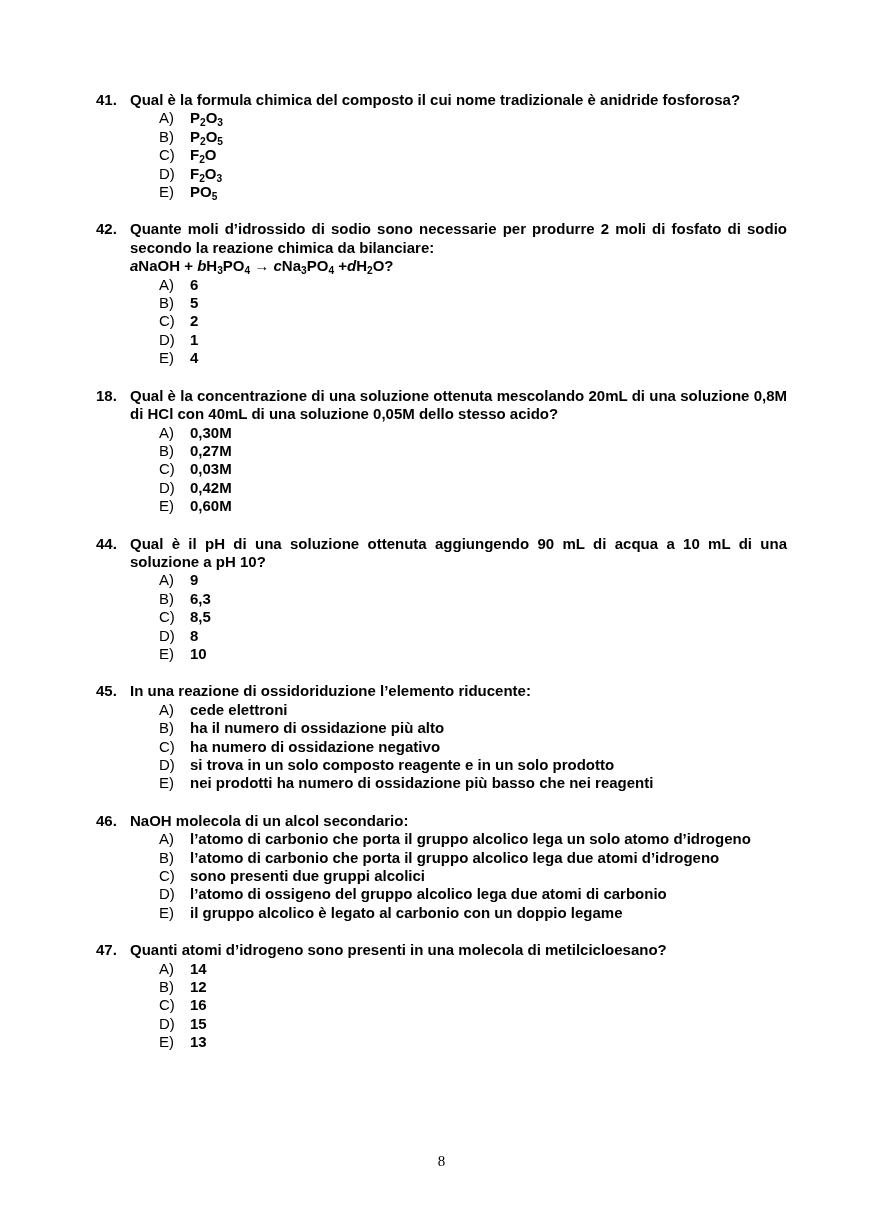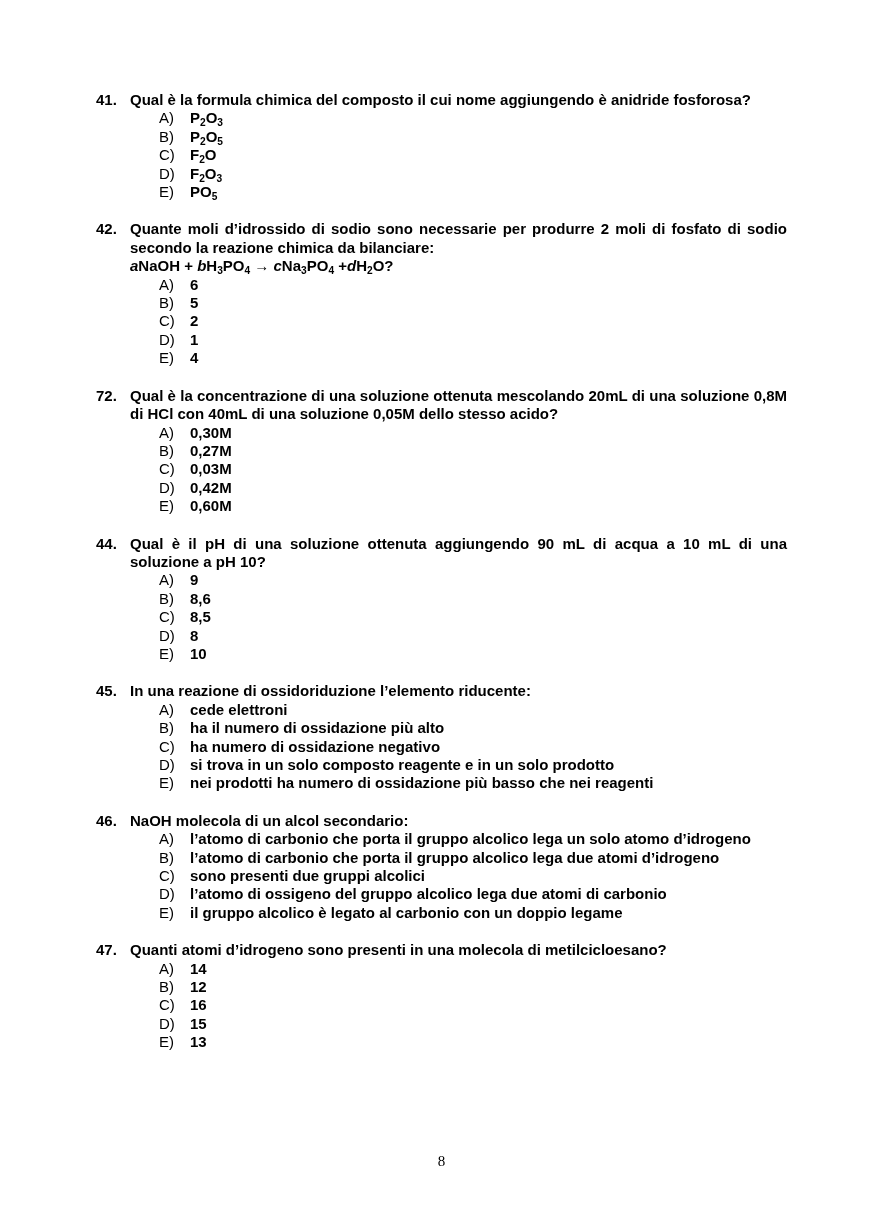--- a/index.html
+++ b/index.html
@@ -79,21 +79,21 @@
   }
 </style>
 </head>
 <body>
 
 <div class="page">
   <main class="questions">
   <section class="question">
     <div class="q-number">41.</div>
     <div class="q-body">
-      <p class="q-prompt"><span>Qual è la formula chimica del composto il cui nome aggiungendo è anidride fosforosa?</span></p>
+      <p class="q-prompt"><span>Qual è la formula chimica del composto il cui nome tradizionale è anidride fosforosa?</span></p>
       <ul class="q-options">
   <li class="option">
     <span class="opt-letter">A)</span>
     <span class="opt-content"><span>P</span><sub>2</sub><span>O</span><sub>3</sub></span>
   </li>
 
   <li class="option">
     <span class="opt-letter">B)</span>
     <span class="opt-content"><span>P</span><sub>2</sub><span>O</span><sub>5</sub></span>
   </li>
@@ -143,21 +143,21 @@
 
   <li class="option">
     <span class="opt-letter">E)</span>
     <span class="opt-content"><span>4</span></span>
   </li>
 </ul>
     </div>
   </section>
 
   <section class="question">
-    <div class="q-number">72.</div>
+    <div class="q-number">18.</div>
     <div class="q-body">
       <p class="q-prompt"><span>Qual è la concentrazione di una soluzione ottenuta mescolando 20mL di una soluzione 0,8M di HCl con 40mL di una soluzione 0,05M dello stesso acido?</span></p>
       <ul class="q-options">
   <li class="option">
     <span class="opt-letter">A)</span>
     <span class="opt-content"><span>0,30M</span></span>
   </li>
 
   <li class="option">
     <span class="opt-letter">B)</span>
@@ -187,21 +187,21 @@
     <div class="q-body">
       <p class="q-prompt"><span>Qual è il pH di una soluzione ottenuta aggiungendo 90 mL di acqua a 10 mL di una soluzione a pH 10?</span></p>
       <ul class="q-options">
   <li class="option">
     <span class="opt-letter">A)</span>
     <span class="opt-content"><span>9</span></span>
   </li>
 
   <li class="option">
     <span class="opt-letter">B)</span>
-    <span class="opt-content"><span>8,6</span></span>
+    <span class="opt-content"><span>6,3</span></span>
   </li>
 
   <li class="option">
     <span class="opt-letter">C)</span>
     <span class="opt-content"><span>8,5</span></span>
   </li>
 
   <li class="option">
     <span class="opt-letter">D)</span>
     <span class="opt-content"><span>8</span></span>

